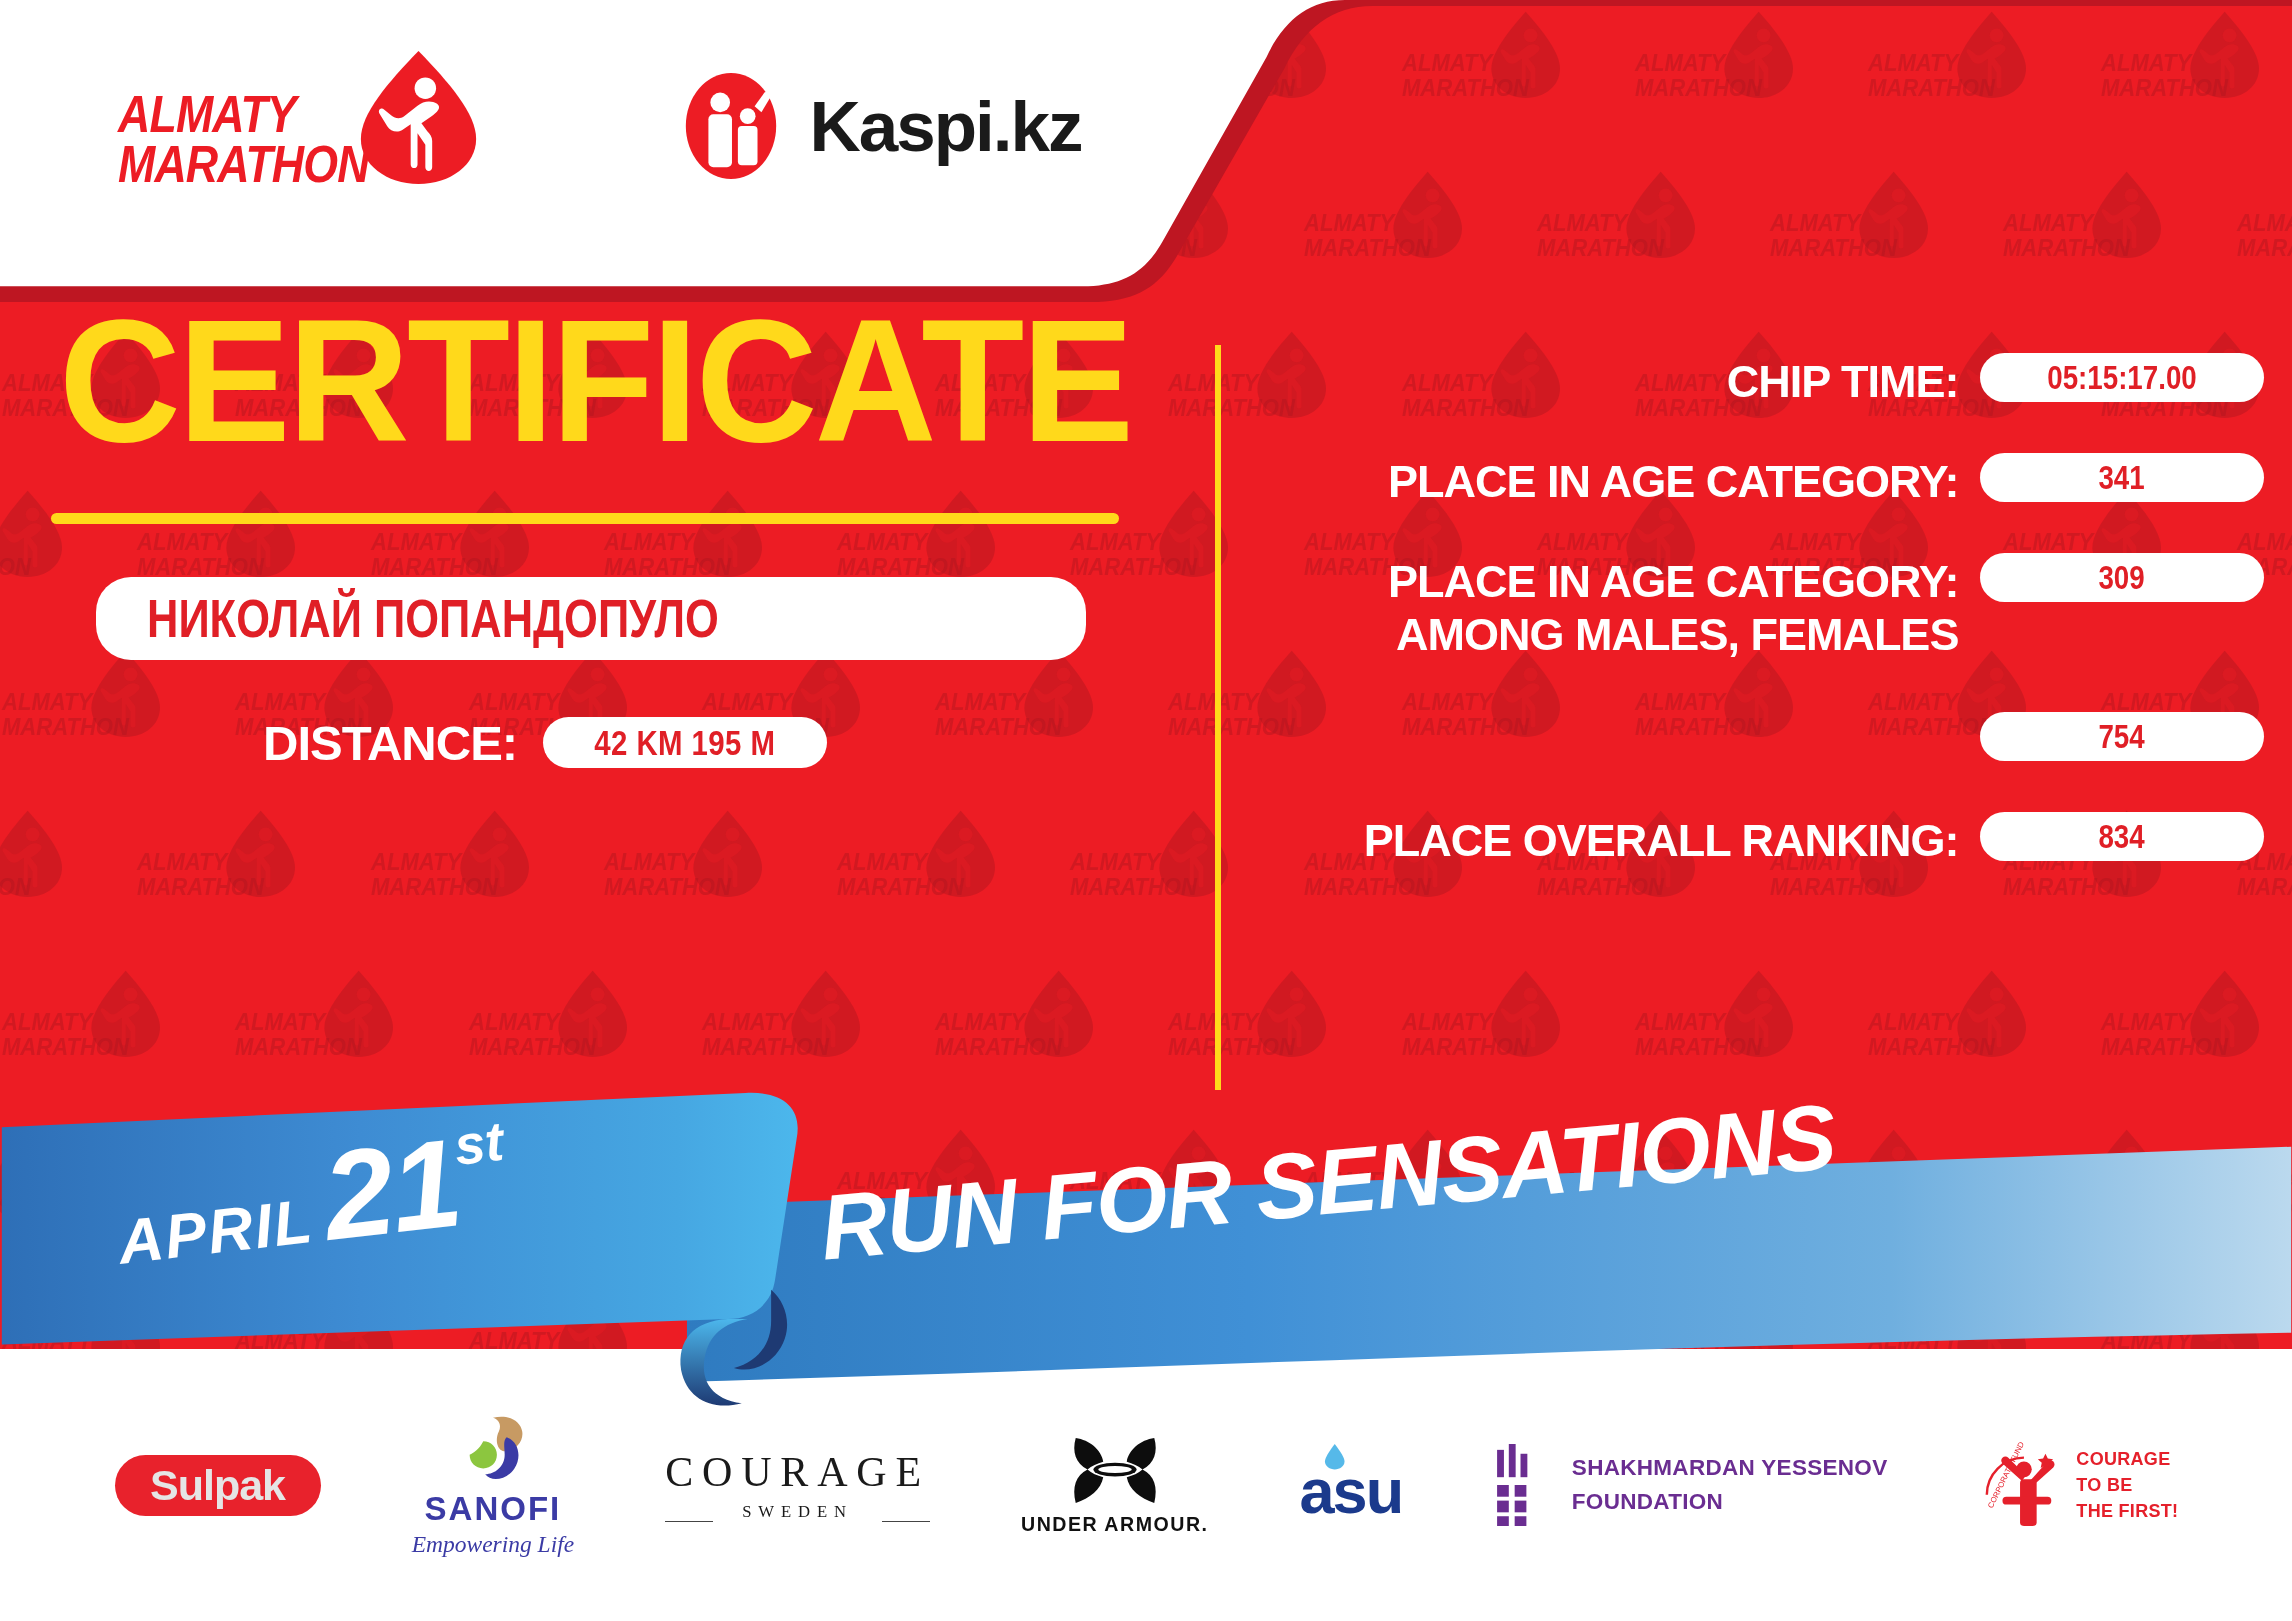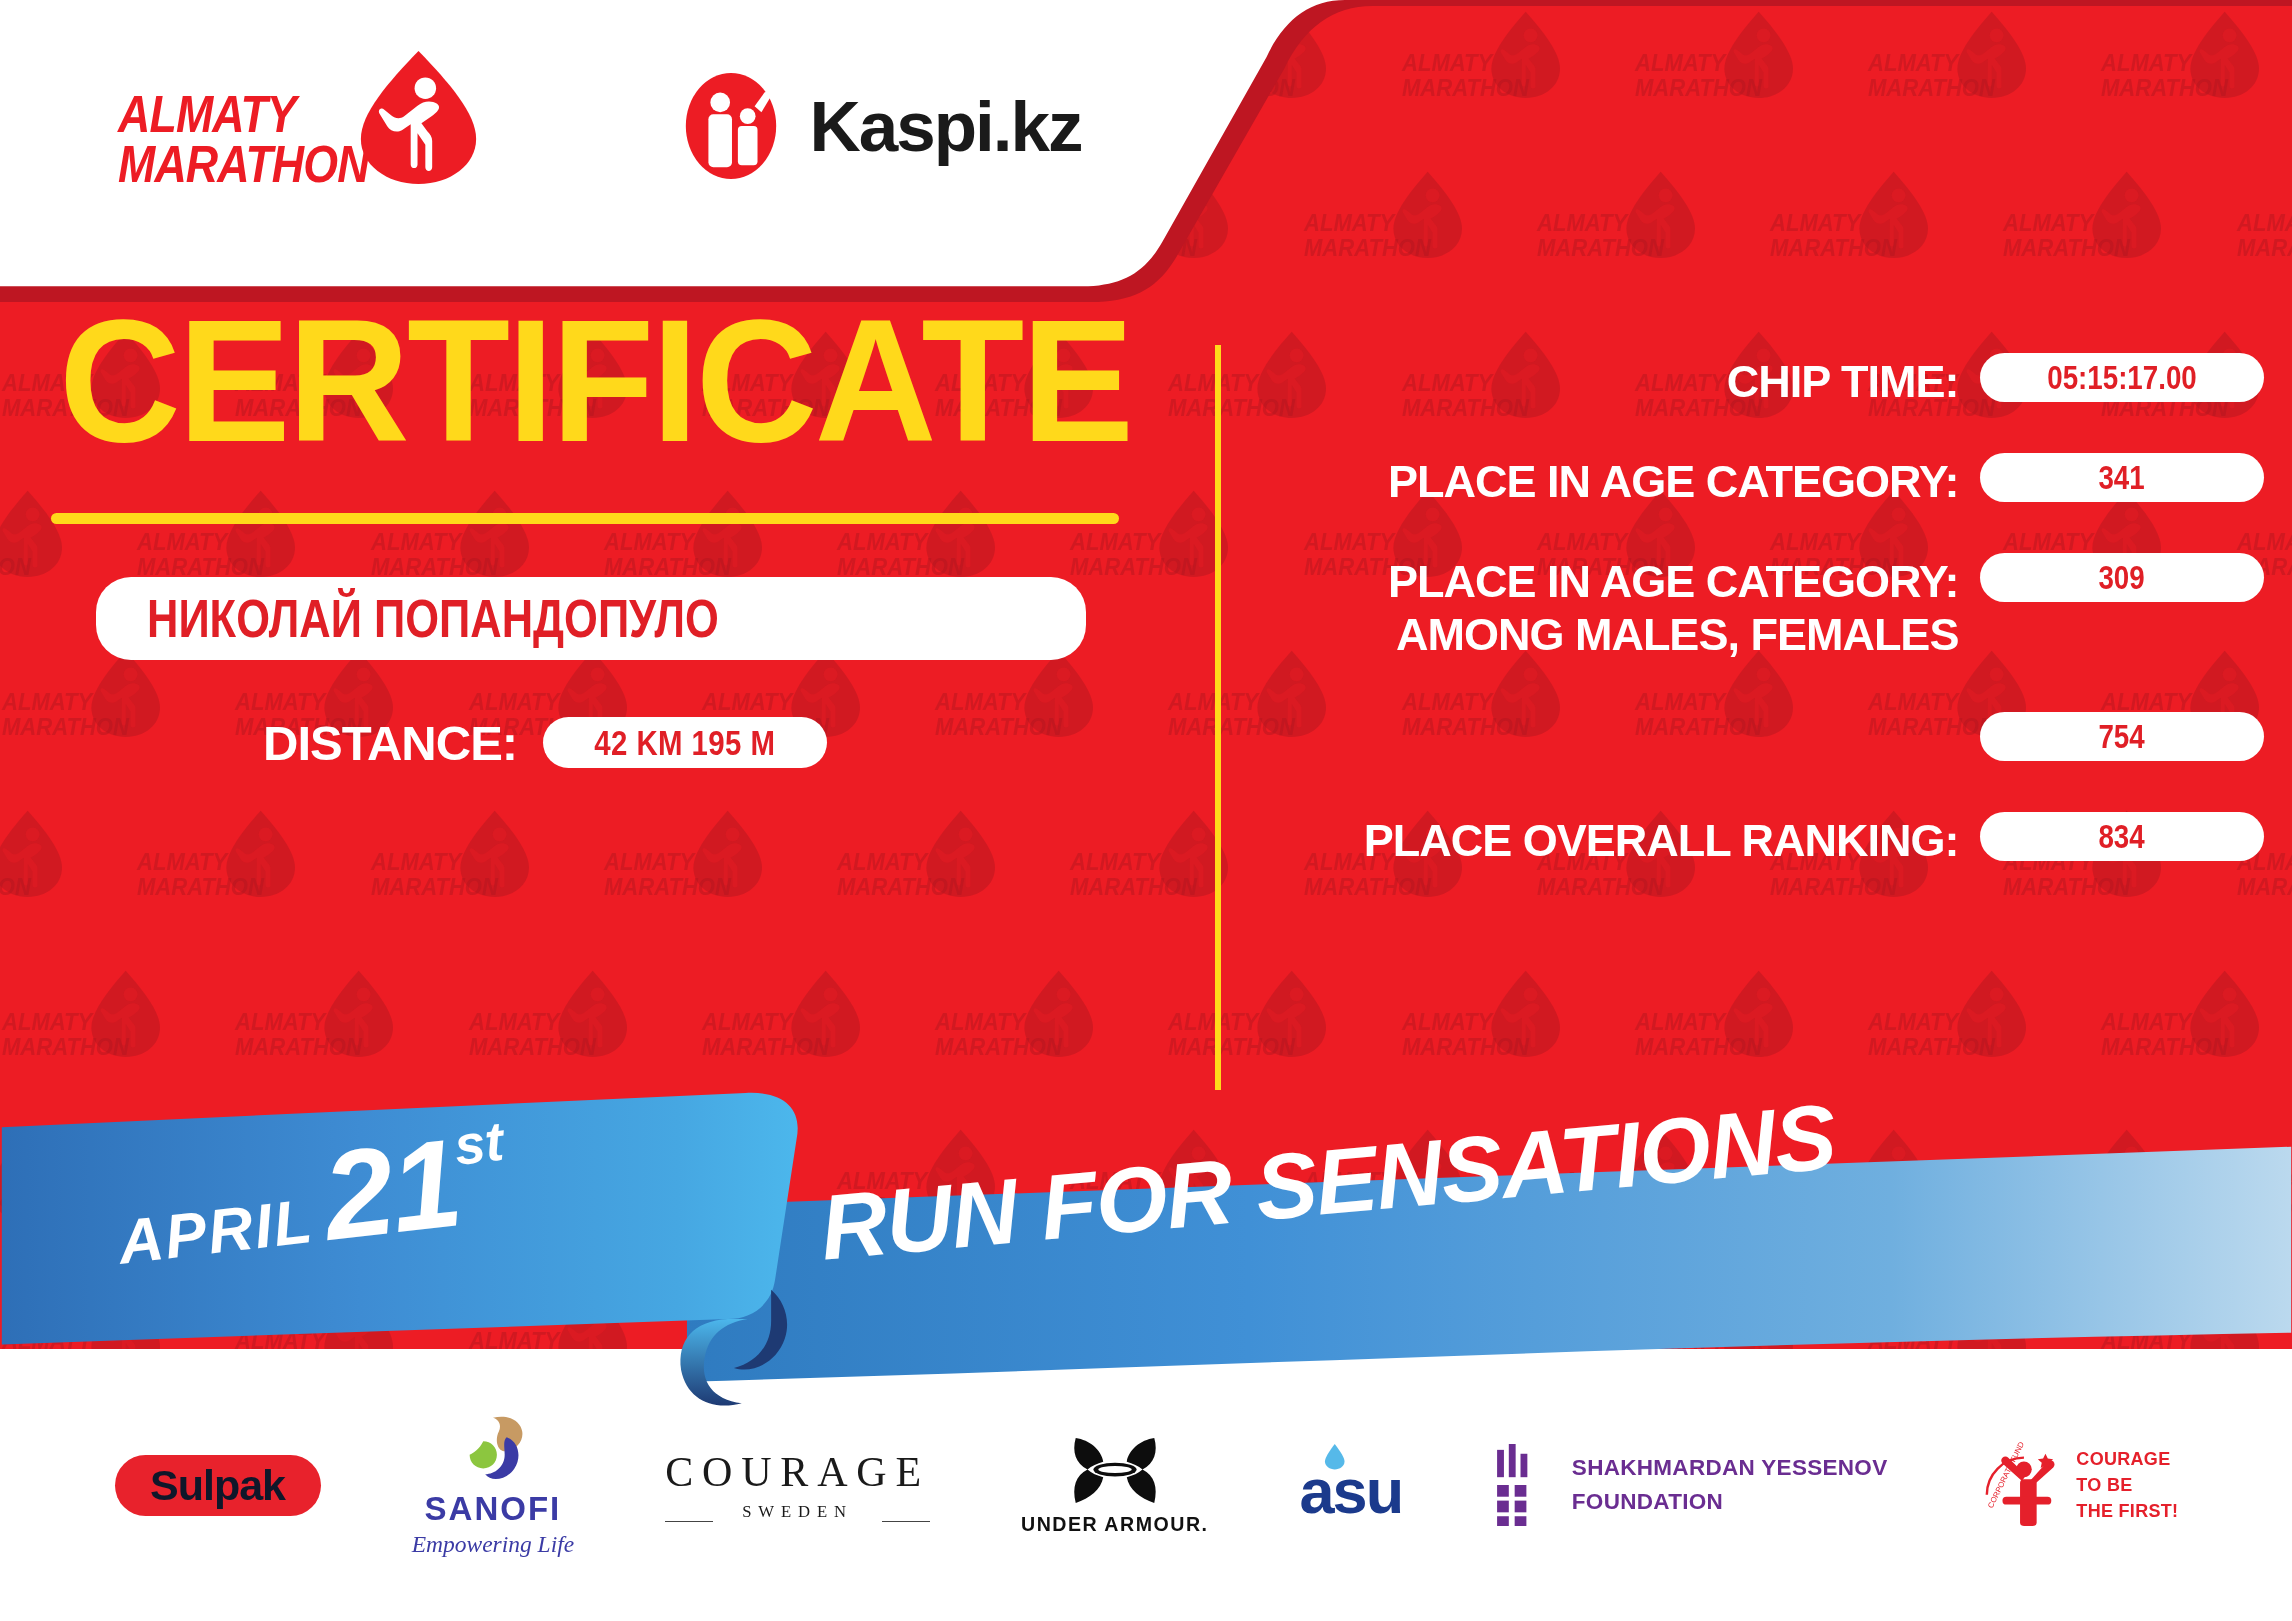--- a/index.html
+++ b/index.html
@@ -210,21 +210,21 @@
     padding:0 69px;box-sizing:border-box;z-index:9;
   }
   .sp{display:flex;align-items:flex-start;justify-content:center;flex-direction:column;}
 
   .sp-sulpak{
     background:#E8222C;border-radius:45px;
     width:206px;height:61px;
     display:flex;align-items:center;justify-content:center;
   }
   .sp-sulpak span{
-    color:#0f172a;font-size:43px;font-weight:bold;letter-spacing:-1px;
+    color:#e5e5e5;font-size:43px;font-weight:bold;letter-spacing:-1px;
     font-family:"Liberation Sans", sans-serif;
   }
 
   .sp-sanofi{align-items:center;}
   .sp-sanofi .sn-name{
     color:#3B3BA5;font-size:33px;font-weight:bold;letter-spacing:2px;
     margin-top:2px;font-family:"Liberation Sans", sans-serif;
   }
   .sp-sanofi .sn-tag{
     color:#3B3BA5;font-size:23.5px;font-style:italic;margin-top:3.9px;

